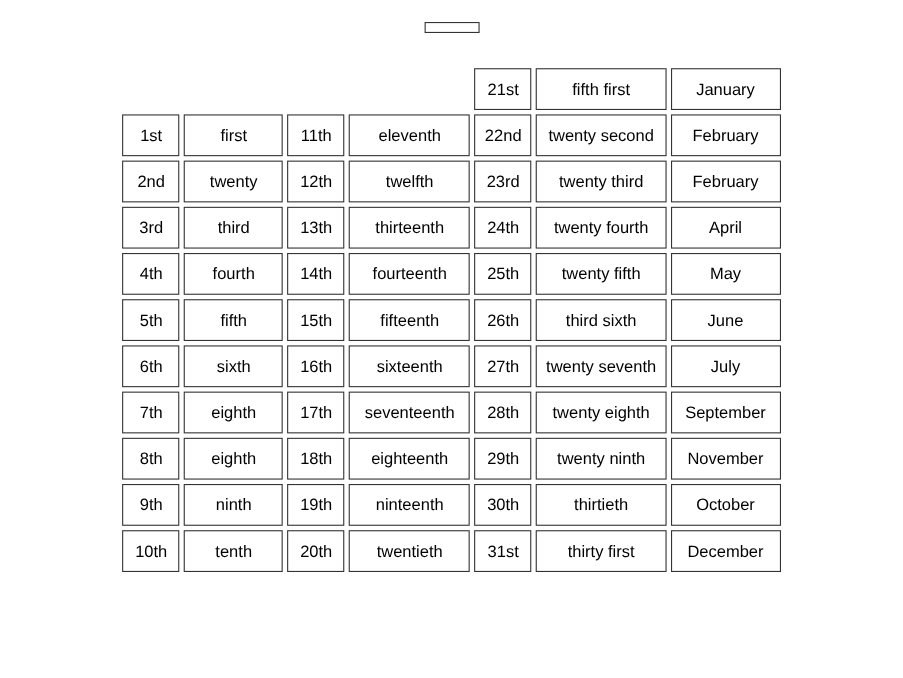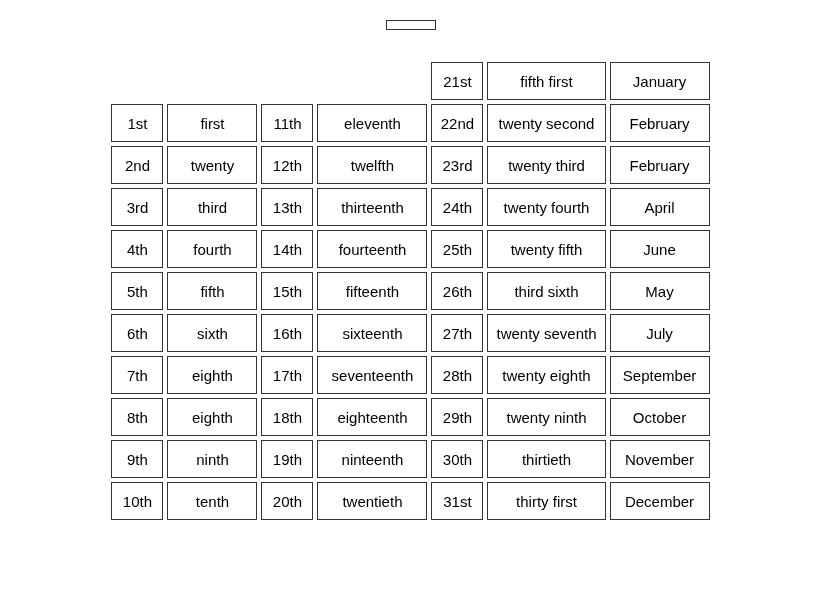--- a/index.html
+++ b/index.html
@@ -153,22 +153,22 @@
         <div class="cell cell-word-long">thirty first</div>
       </div>
   </div>
 
   <div class="col-group">
     <div class="col" id="col-months">
         <div class="cell cell-month">January</div>
         <div class="cell cell-month">February</div>
         <div class="cell cell-month">February</div>
         <div class="cell cell-month">April</div>
+        <div class="cell cell-month">May</div>
         <div class="cell cell-month">June</div>
-        <div class="cell cell-month">May</div>
         <div class="cell cell-month">July</div>
         <div class="cell cell-month">September</div>
+        <div class="cell cell-month">November</div>
         <div class="cell cell-month">October</div>
-        <div class="cell cell-month">November</div>
         <div class="cell cell-month">December</div>
       </div>
   </div>
 </div>
 
 </body></html>

